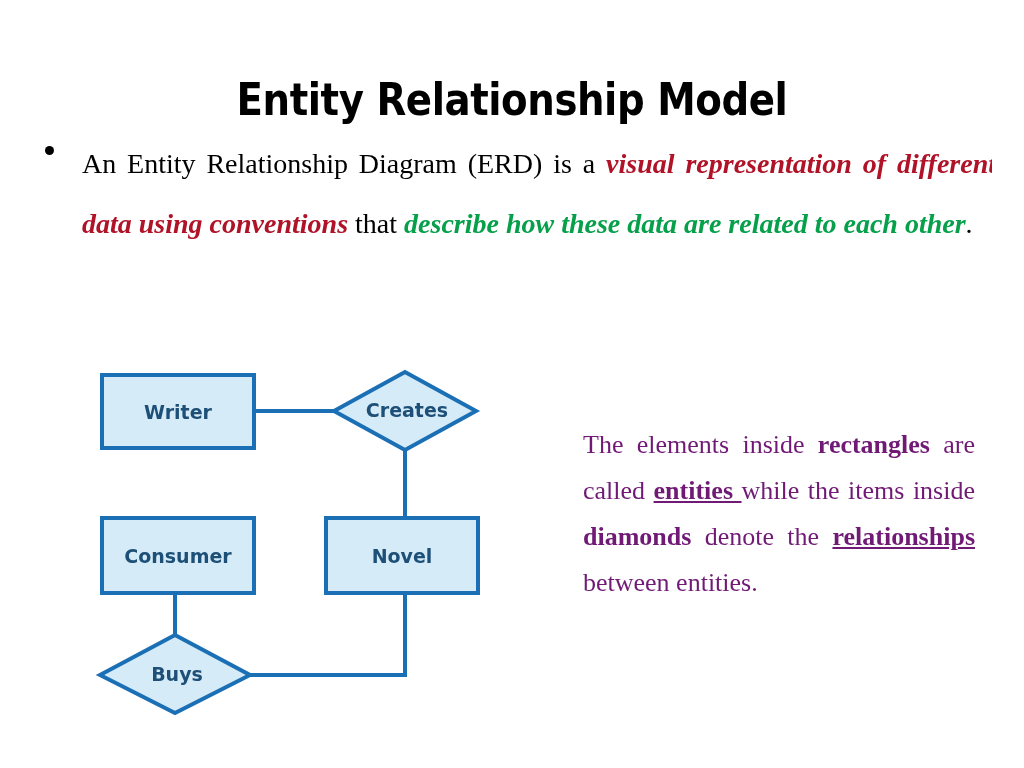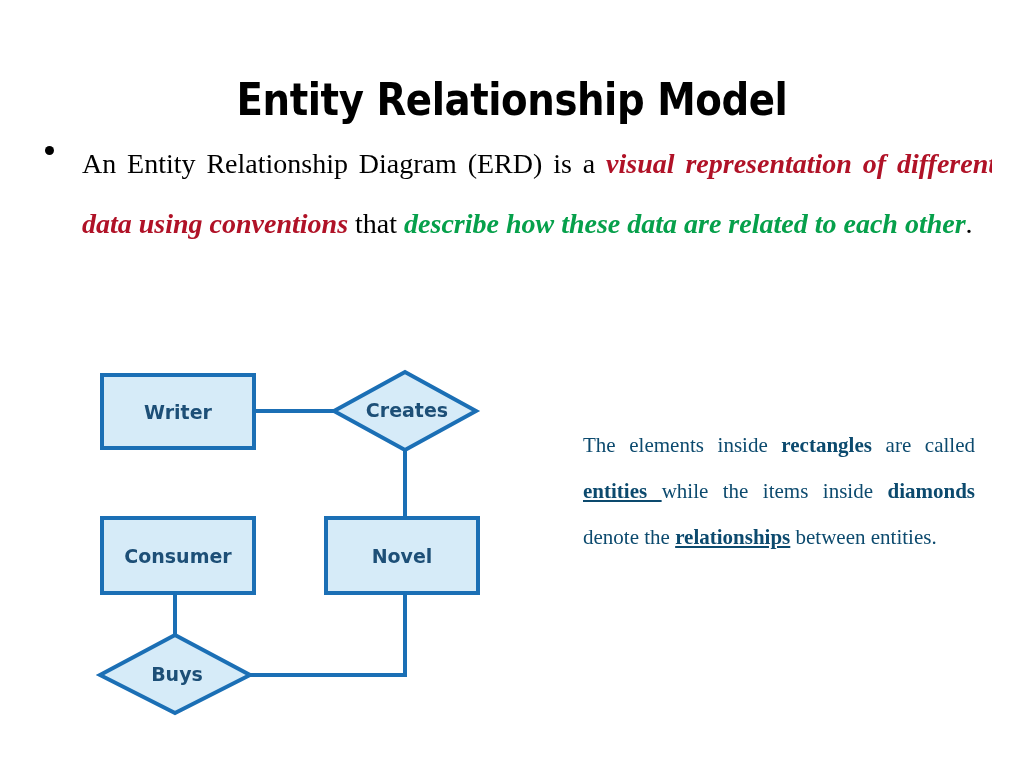--- a/index.html
+++ b/index.html
@@ -96,23 +96,23 @@
     text-anchor: middle;
     dominant-baseline: middle;
   }
 
   
   #caption {
     position: absolute;
     left: 583px;
     top: 422px;
     width: 392px;
-    font-size: 21px;
+    font-size: 26px;
     line-height: 46px;
-    color: #0c4a6e;
+    color: #701a75;
     text-align: justify;
     text-justify: inter-word;
   }
   #caption .b { font-weight: bold; }
   #caption .bu { font-weight: bold; text-decoration: underline; }
 </style>
 </head>
 <body>
 
 <div id="slide">

